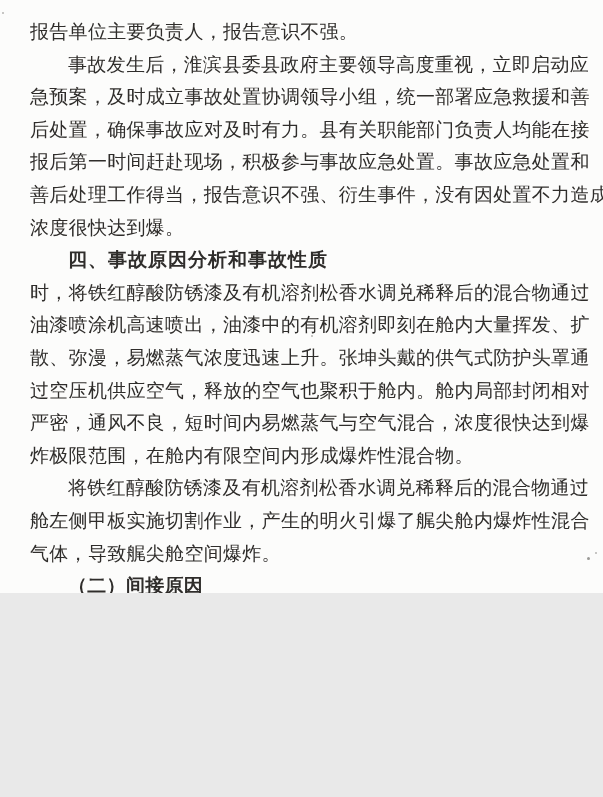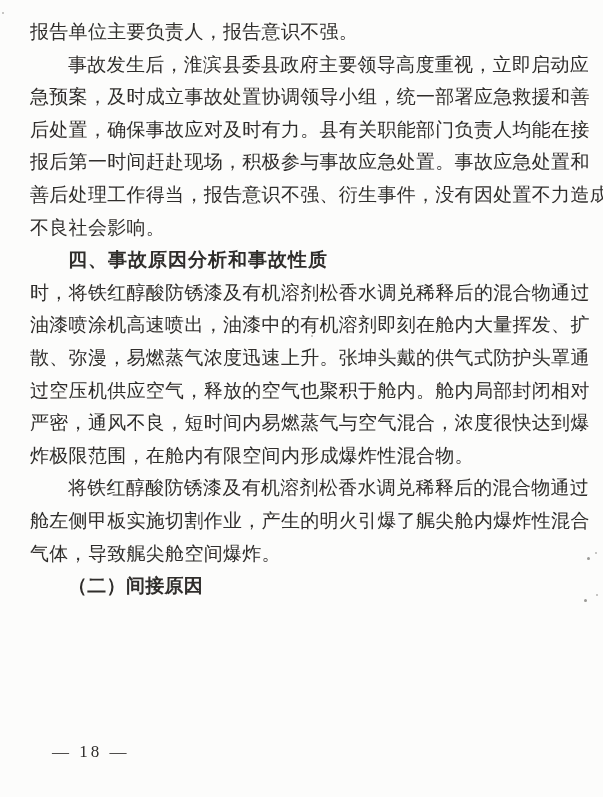--- a/index.html
+++ b/index.html
@@ -4,21 +4,21 @@
 <title>Document</title>
 <style>
   html, body { margin: 0; padding: 0; }
   body {
     background: #e9e9e9;
     font-family: "Liberation Serif", "DejaVu Serif", serif;
   }
   .page {
     position: relative;
     width: 603px;
-    height: 797px;
+    height: 593px;
     margin: 0 auto;
     background: var(--paper, #fcfcfb);
     overflow: hidden;
   }
   .text-block {
     position: absolute;
     left: 30px;
     top: 16px;
     width: 546px;
   }
@@ -67,21 +67,21 @@
 
 <div class="page">
 
   <div class="text-block" id="doc-lines">
       <div class="line role-body"><span>报告单位主要负责人，报告意识不强。</span></div>
       <div class="line role-body" style="padding-left: 2em;"><span>事故发生后，淮滨县委县政府主要领导高度重视，立即启动应</span></div>
       <div class="line role-body"><span>急预案，及时成立事故处置协调领导小组，统一部署应急救援和善</span></div>
       <div class="line role-body"><span>后处置，确保事故应对及时有力。县有关职能部门负责人均能在接</span></div>
       <div class="line role-body"><span>报后第一时间赶赴现场，积极参与事故应急处置。事故应急处置和</span></div>
       <div class="line role-body"><span>善后处理工作得当，报告意识不强、衍生事件，没有因处置不力造成</span></div>
-      <div class="line role-body"><span>不良社会影响。</span></div>
+      <div class="line role-body"><span>浓度很快达到爆。</span></div>
       <div class="line role-heading-hei" style="padding-left: 2em;"><span>四、事故原因分析和事故性质</span></div>
       <div class="line role-body"><span>时，将铁红醇酸防锈漆及有机溶剂松香水调兑稀释后的混合物通过</span></div>
       <div class="line role-body"><span>油漆喷涂机高速喷出，油漆中的有机溶剂即刻在舱内大量挥发、扩</span></div>
       <div class="line role-body"><span>散、弥漫，易燃蒸气浓度迅速上升。张坤头戴的供气式防护头罩通</span></div>
       <div class="line role-body"><span>过空压机供应空气，释放的空气也聚积于舱内。舱内局部封闭相对</span></div>
       <div class="line role-body"><span>严密，通风不良，短时间内易燃蒸气与空气混合，浓度很快达到爆</span></div>
       <div class="line role-body"><span>炸极限范围，在舱内有限空间内形成爆炸性混合物。</span></div>
       <div class="line role-body" style="padding-left: 2em;"><span>将铁红醇酸防锈漆及有机溶剂松香水调兑稀释后的混合物通过</span></div>
       <div class="line role-body"><span>舱左侧甲板实施切割作业，产生的明火引爆了艉尖舱内爆炸性混合</span></div>
       <div class="line role-body"><span>气体，导致艉尖舱空间爆炸。</span></div>

